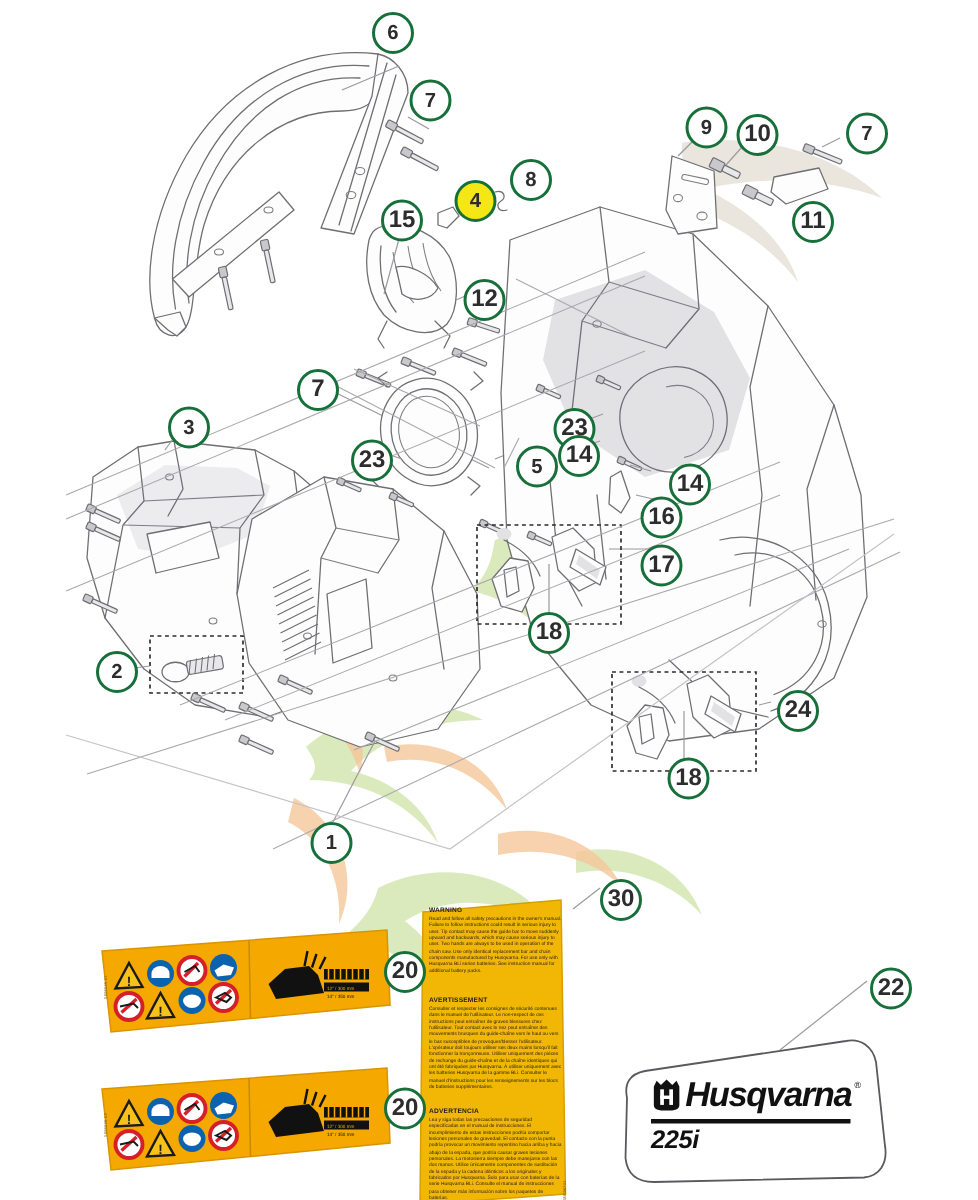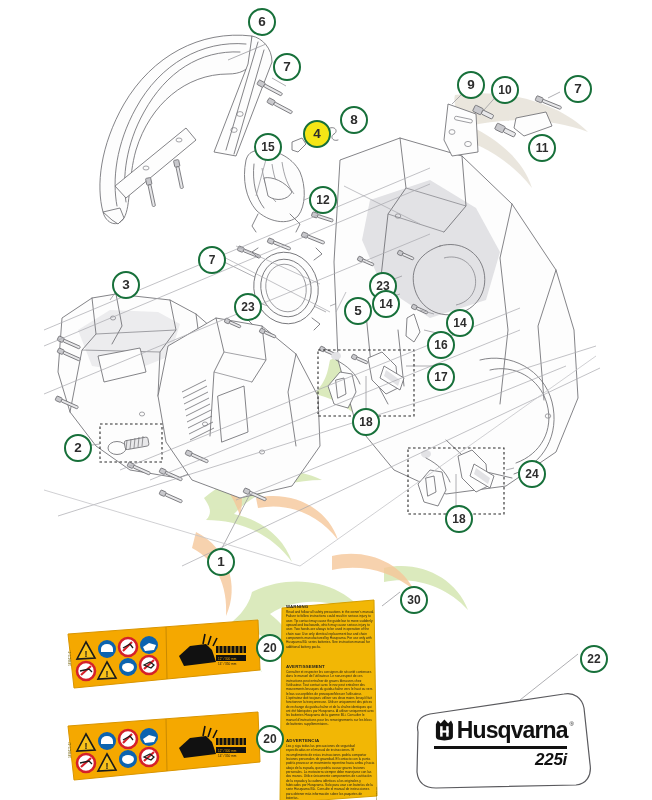--- a/index.html
+++ b/index.html
@@ -28,21 +28,21 @@
 
   
   .bub{
     position:absolute;width:28px;height:28px;border-radius:50%;
     background:#ffffff;border:2.2px solid #17703a;
     display:flex;align-items:center;justify-content:center;
     font-weight:bold;font-size:13.5px;color:#2d2d2d;
     line-height:1;box-sizing:border-box;z-index:40;
     font-family:"Liberation Sans","DejaVu Sans",sans-serif;
   }
-  .bub.small{font-size:12px;}
+  .bub.small{font-size:16px;}
   .bub.hl{background:#f5e616;border-color:#17703a;}
 
   
   .sticker{position:absolute;z-index:25;}
   .lbl-code{
     position:absolute;font-size:2.6px;color:#6b5a00;letter-spacing:.2px;
     writing-mode:vertical-rl;transform:rotate(180deg);white-space:nowrap;
   }
 
   
@@ -50,25 +50,25 @@
   .decal-inner{position:absolute;inset:0;}
   .wtxt{position:absolute;left:8px;right:7px;color:#1d1d1d;}
   .wtitle{font-weight:bold;font-size:4.4px;letter-spacing:.15px;margin:0 0 1px 0;}
   .wbody{font-size:3.25px;line-height:1.34;margin:0 0 3px 0;text-align:left;}
   .wcode{position:absolute;right:4px;bottom:3px;font-size:2.5px;color:#5d5100;
          writing-mode:vertical-rl;transform:rotate(180deg);}
 
   
   #decal-22{position:absolute;left:406px;top:692px;width:186px;height:98px;z-index:25;}
   .hq-wrap{position:absolute;left:28px;top:26px;width:140px;}
-  .hq-row{display:flex;align-items:flex-end;gap:2px;}
+  .hq-row{display:flex;align-items:flex-start;gap:2px;font-style:italic;}
   .hq-word{font-weight:bold;font-size:23px;letter-spacing:-.9px;color:#111;line-height:1;}
   .hq-reg{font-size:6px;color:#111;align-self:flex-start;margin-top:3px;}
   .hq-rule{height:3px;background:#111;margin:4px 0 2px 0;width:133px;}
-  .hq-model{font-style:italic;font-weight:bold;font-size:17px;color:#111;text-align:right;
+  .hq-model{font-style:italic;font-weight:bold;font-size:17px;color:#111;
             width:133px;letter-spacing:-.3px;line-height:1;}
 </style>
 </head>
 <body>
 
 <div id="stage">
 
   <svg id="wm-svg" class="wm" viewBox="0 0 652 800">
     <g opacity="0.55">
       <path d="M455 95 C510 88 560 104 588 132 C556 120 512 116 470 126 C500 140 524 162 532 188

